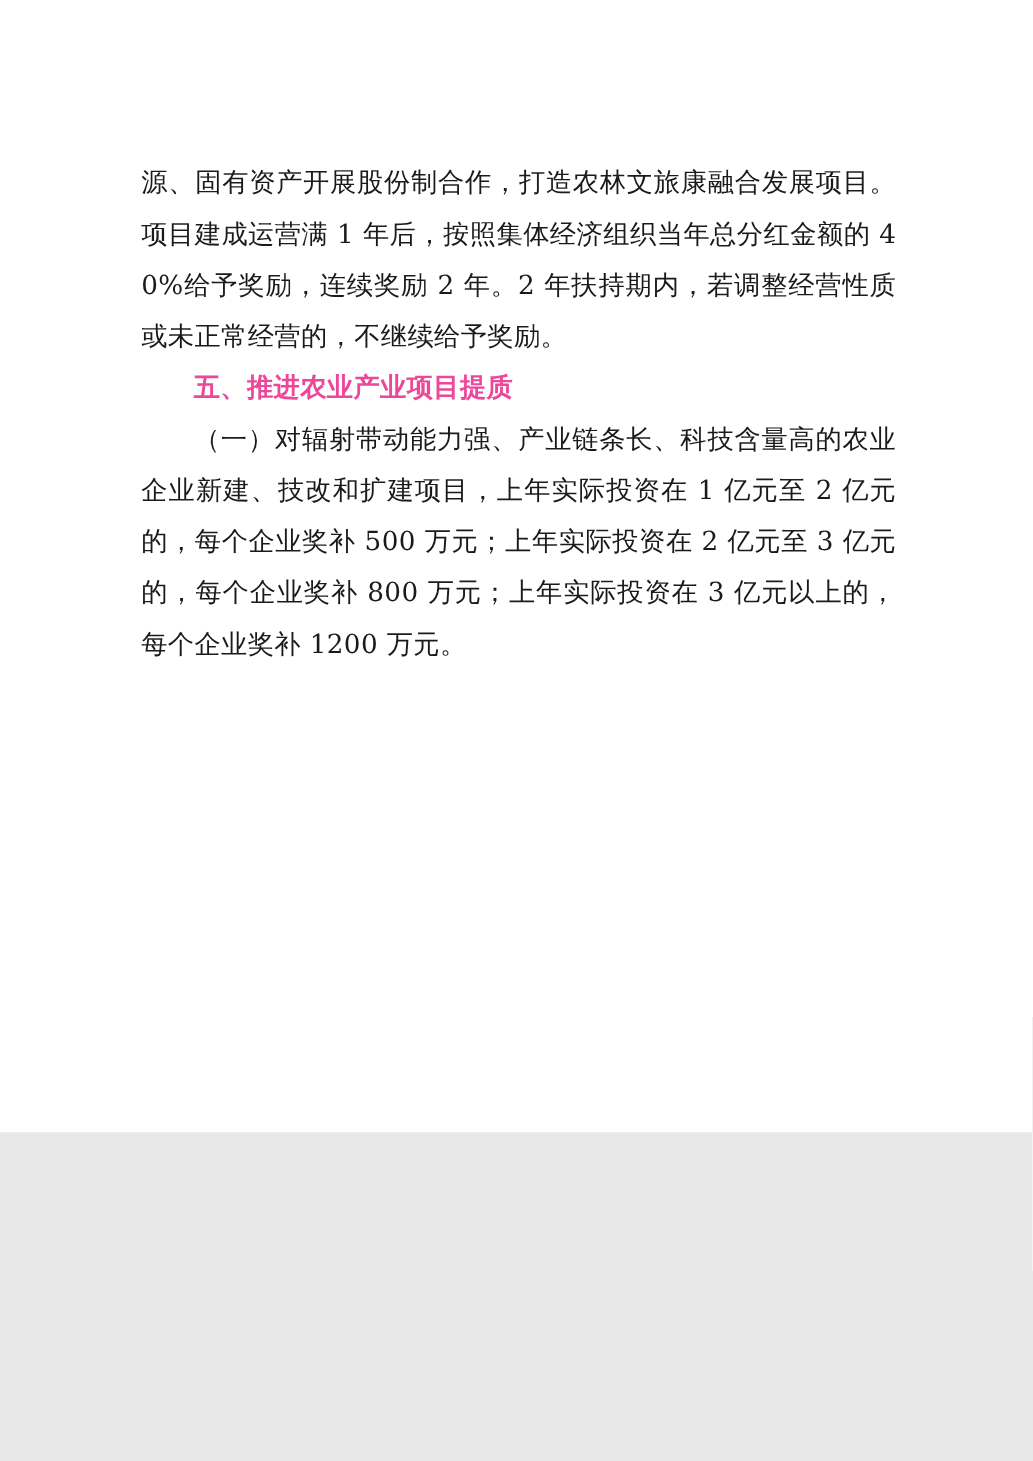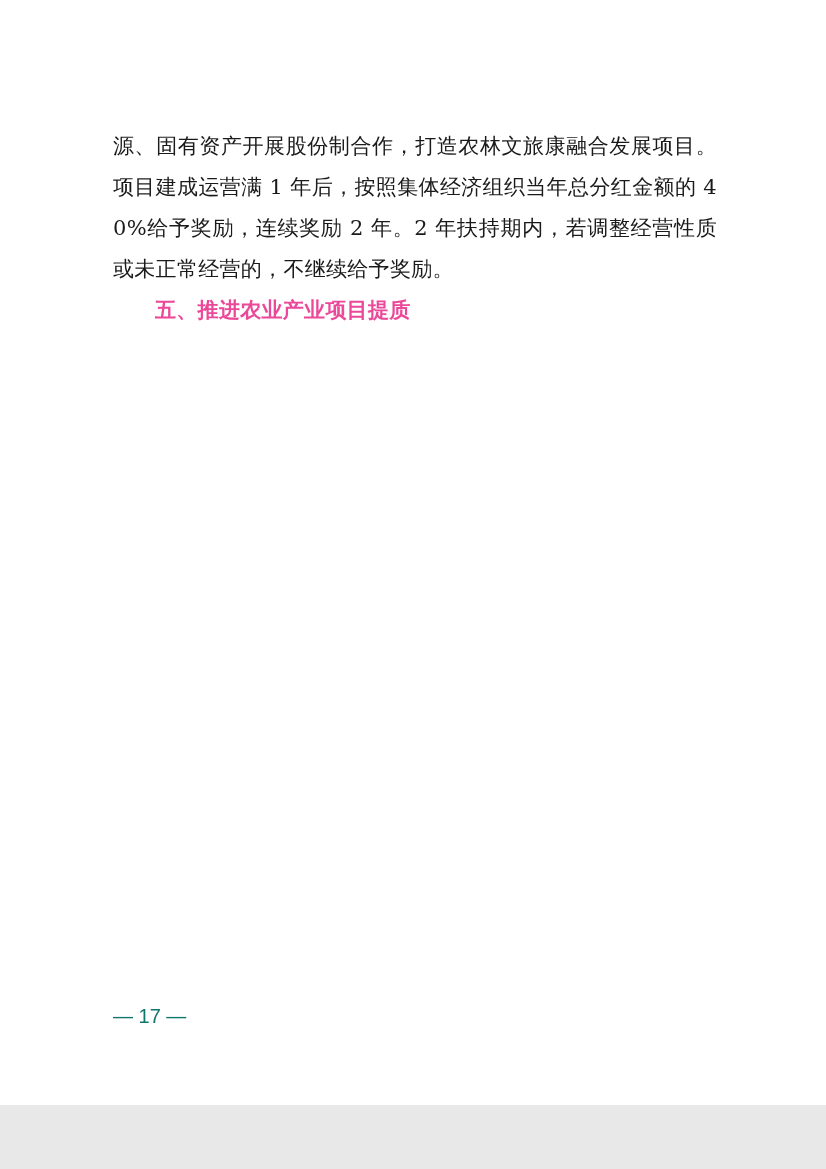--- a/index.html
+++ b/index.html
@@ -3,21 +3,21 @@
   <meta charset="utf-8">
   <style>
     html, body {
       margin: 0;
       padding: 0;
       background: #e8e8e8;
     }
     .page {
       position: relative;
       width: 826px;
-      height: 1105px;
+      height: 906px;
       background: #ffffff;
       overflow: hidden;
       font-family: "DejaVu Serif", "Liberation Serif", serif;
       color: #1a1a1a;
     }
     .text-block {
       position: absolute;
       top: 126px;
       left: 113px;
       width: 604px;
@@ -52,15 +52,16 @@
       font-family: Liberation Sans, sans-serif;
     }
   </style>
 </head>
 <body>
 
 <div class="page">
   <div class="text-block">
     <p class="para">源、固有资产开展股份制合作，打造农林文旅康融合发展项目。项目建成运营满 1 年后，按照集体经济组织当年总分红金额的 40%给予奖励，连续奖励 2 年。2 年扶持期内，若调整经营性质或未正常经营的，不继续给予奖励。</p>
     <p class="para heading">五、推进农业产业项目提质</p>
+    <p class="para indent">（一）对辐射带动能力强、产业链条长、科技含量高的农业企业新建、技改和扩建项目，上年实际投资在 1 亿元至 2 亿元的，每个企业奖补 500 万元；上年实际投资在 2 亿元至 3 亿元的，每个企业奖补 800 万元；上年实际投资在 3 亿元以上的，每个企业奖补 1200 万元。</p>
   </div>
   <div class="page-number">— 17 —</div>
 </div>
 
 </body></html>

